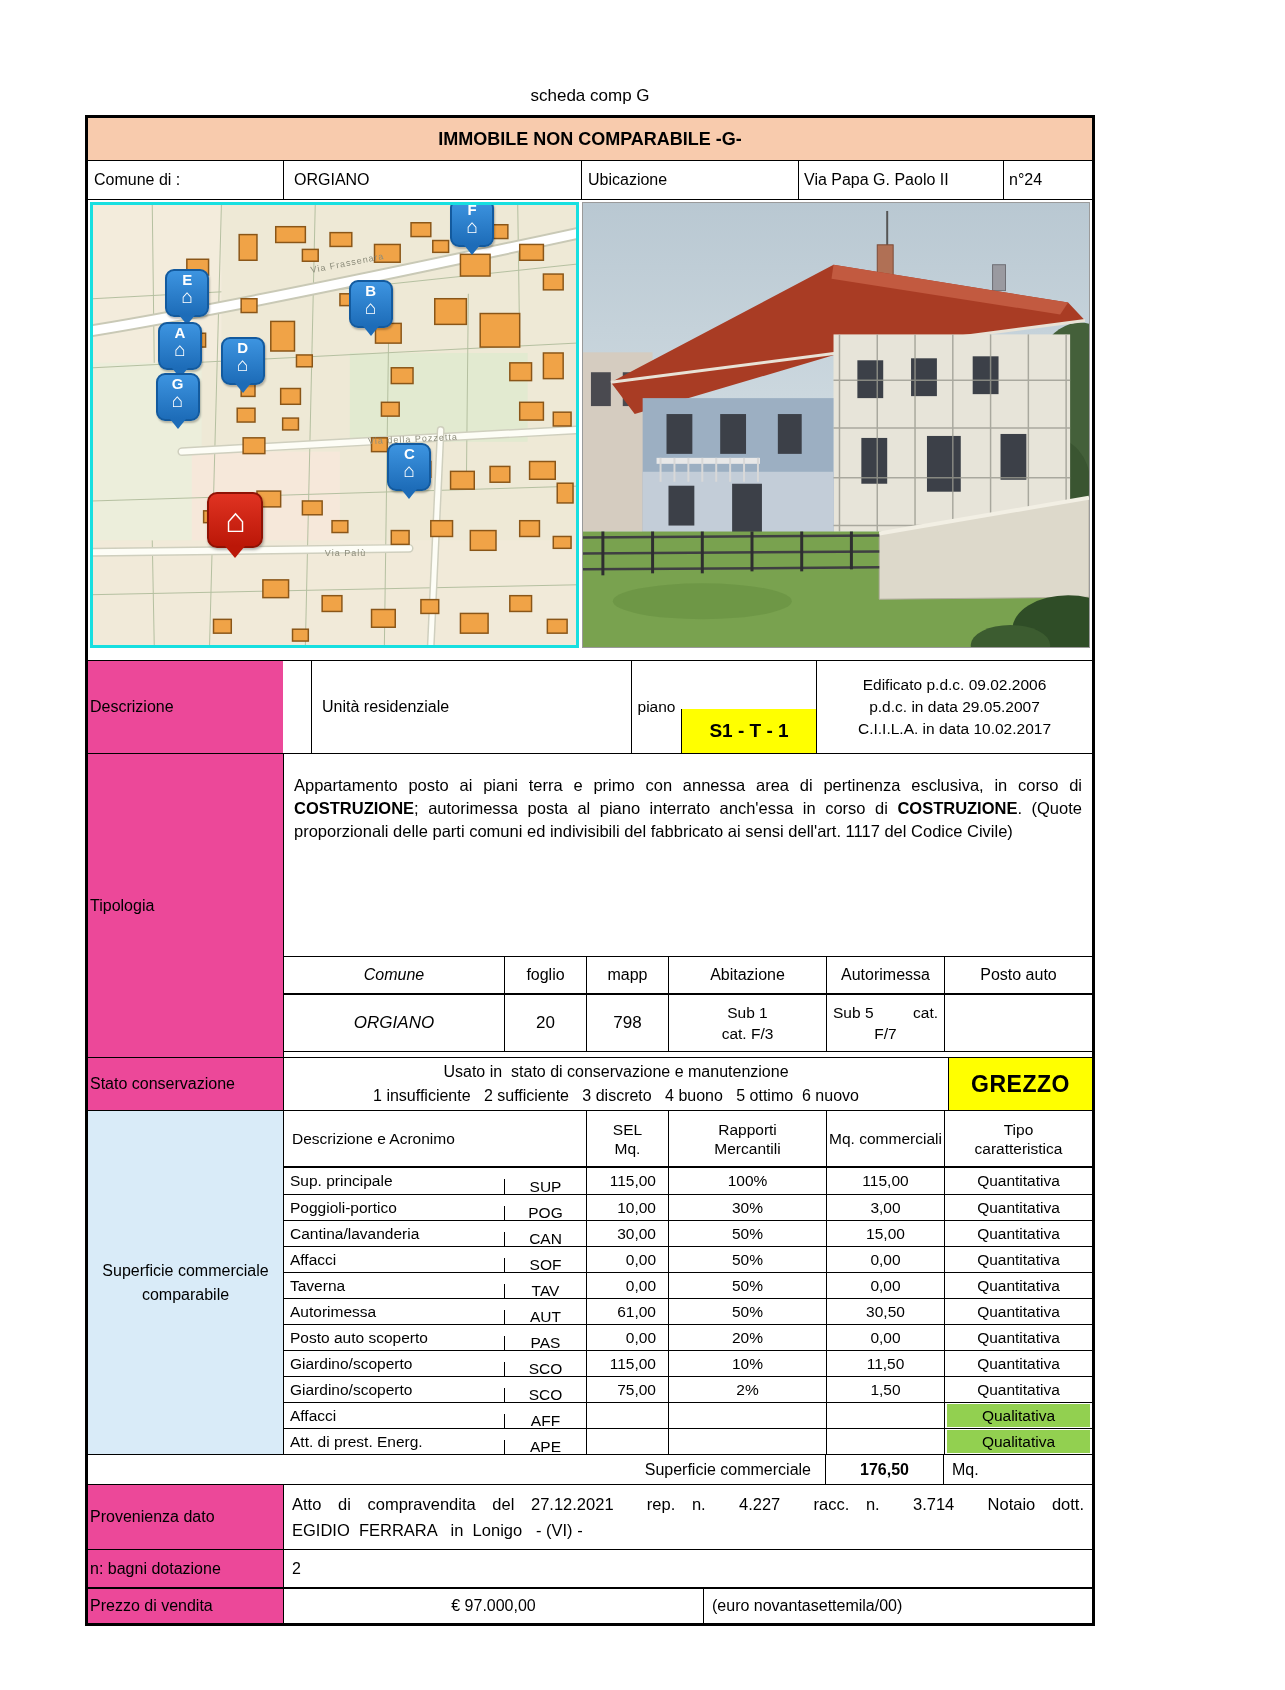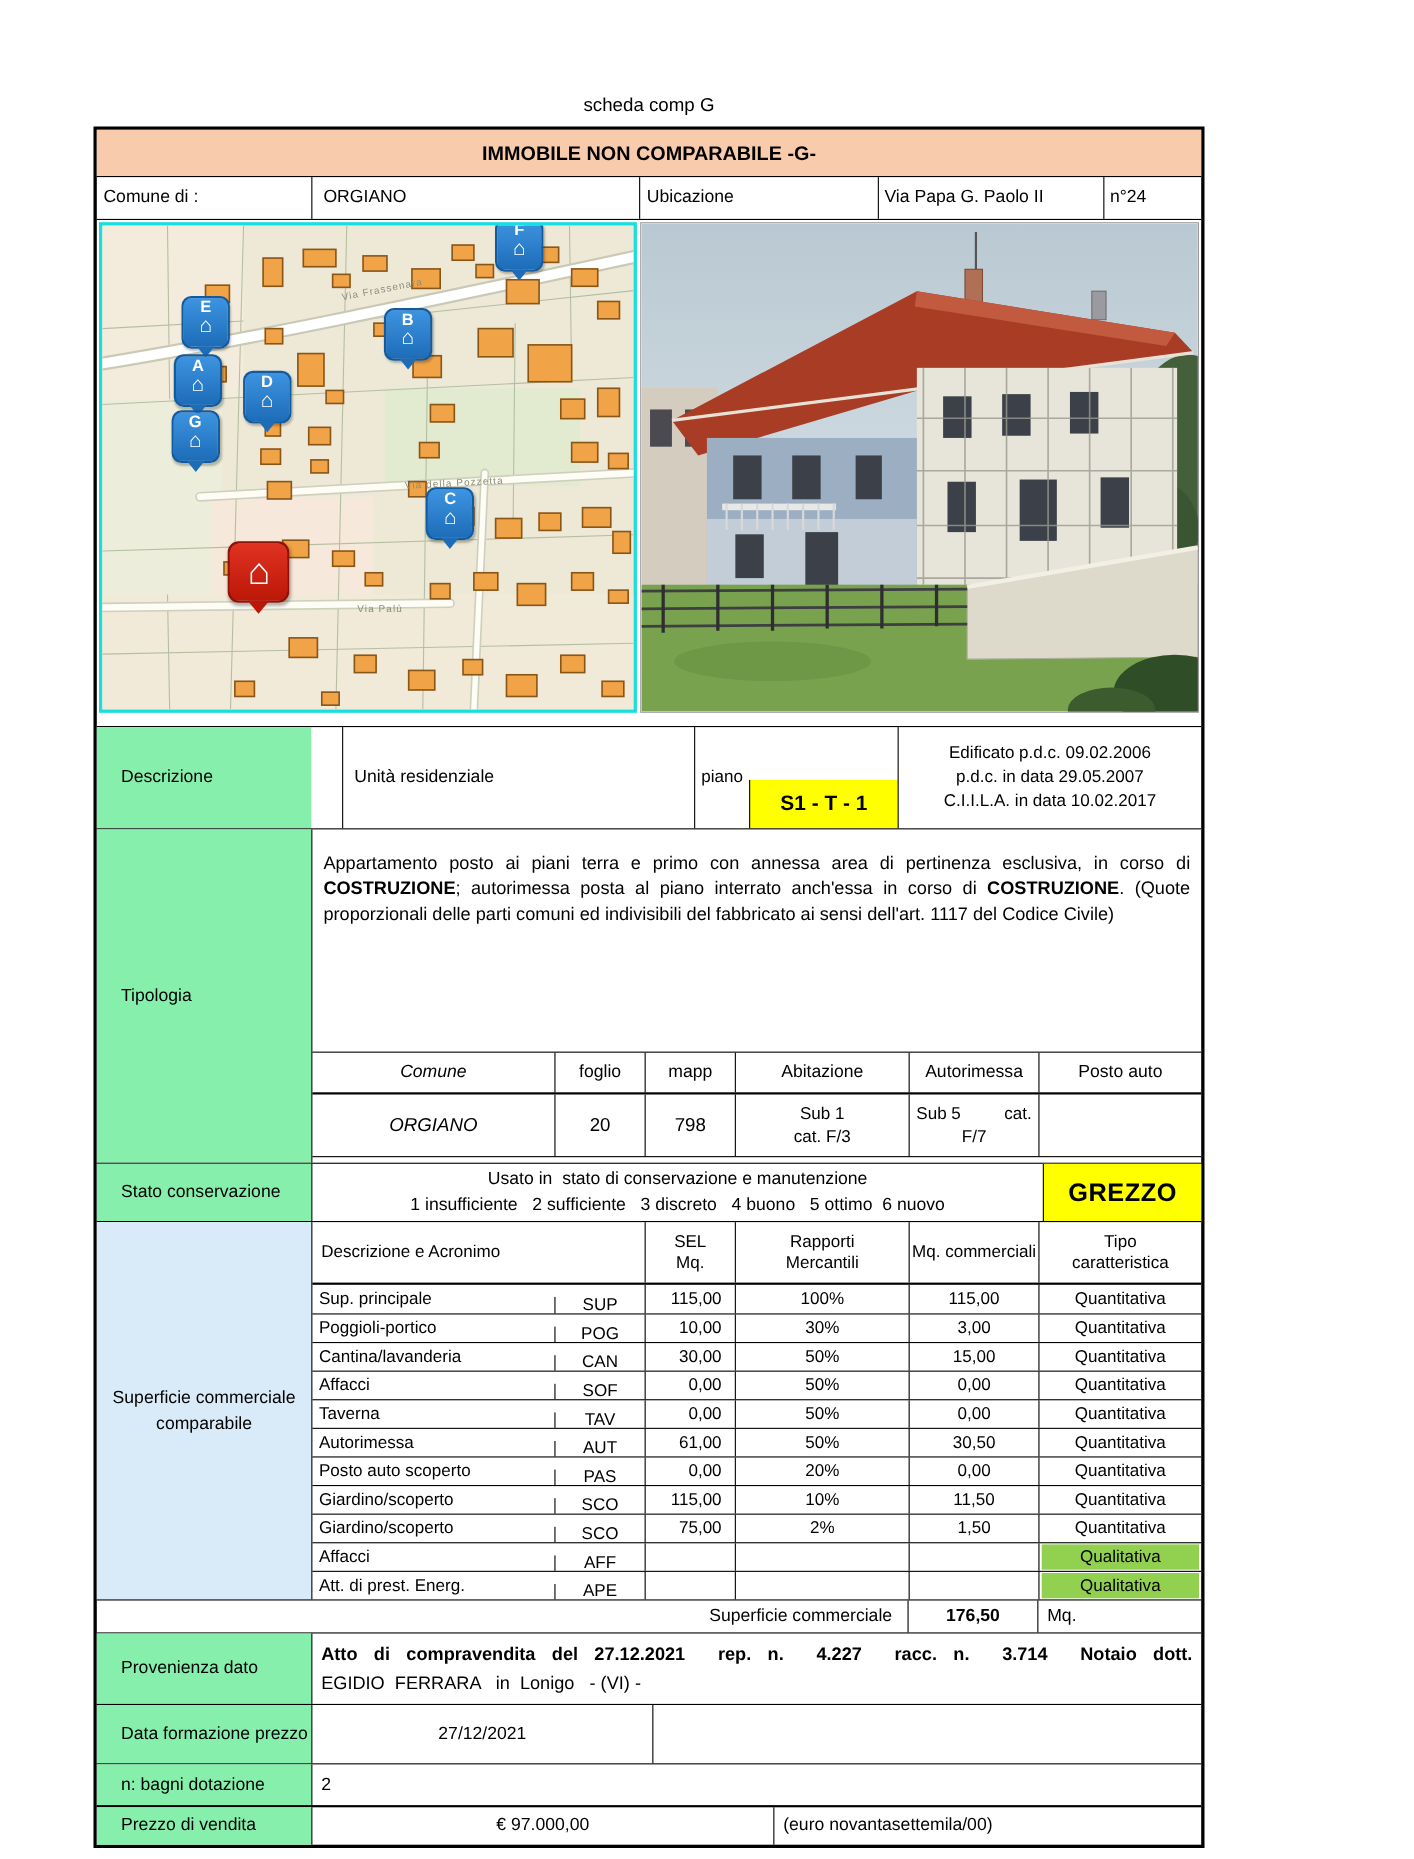--- a/index.html
+++ b/index.html
@@ -3,21 +3,21 @@
 <meta charset="utf-8">
 <style>
   html,body{margin:0;padding:0;background:#ffffff;font-family:"Liberation Sans",sans-serif;color:#000;}
   .stage{position:relative;width:1285px;height:1690px;background:#fff;overflow:hidden;}
   .page-title{position:absolute;left:85px;top:86px;width:1010px;text-align:center;font-size:17px;}
   .doc{position:absolute;left:85px;top:115px;width:1010px;border:3px solid #000;box-sizing:border-box;display:flex;flex-direction:column;background:#fff;}
   .row{display:flex;box-sizing:border-box;border-top:1px solid #000;}
   .row:first-child{border-top:none;}
   .cell{box-sizing:border-box;border-left:1px solid #000;display:flex;align-items:center;overflow:hidden;}
   .cell:first-child{border-left:none;}
-  .labelcell{background:#86efac;padding-left:22px;font-size:16px;}
+  .labelcell{background:#ec4899;padding-left:2px;font-size:16px;}
   
   .banner{height:42px;background:#f8cbad;align-items:center;justify-content:center;}
   .banner .t{font-weight:bold;font-size:18px;}
   
   .loc{height:39px;font-size:16px;}
   .loc .c1{width:195px;padding-left:6px;}
   .loc .c2{width:298px;padding-left:10px;}
   .loc .c3{width:217px;padding-left:6px;}
   .loc .c4{width:205px;padding-left:5px;}
   .loc .c5{flex:1;padding-left:5px;}
@@ -81,21 +81,21 @@
   .qual{background:#92d050;margin:1px 2px;flex:1;align-self:stretch;display:flex;align-items:center;justify-content:center;}
   
   .suptotal{height:30px;font-size:16px;}
   .suptotal .c1{width:737px;justify-content:flex-end;padding-right:14px;border-left:none;}
   .suptotal .c2{width:118px;justify-content:center;font-weight:bold;}
   .suptotal .c3{flex:1;padding-left:8px;}
   
   .proven{height:65px;}
   .proven .c1{width:195px;}
   .proven .c2{flex:1;flex-direction:column;justify-content:center;align-items:stretch;font-size:16.5px;line-height:26px;padding:0 8px;}
-  .proven .l1{text-align:justify;text-align-last:justify;white-space:pre-wrap;font-weight:bold;}
+  .proven .l1{text-align:justify;text-align-last:justify;white-space:pre-wrap;}
   .proven .l2{white-space:pre-wrap;}
   
   .dataform{height:54px;font-size:16px;}
   .dataform .c1{width:195px;line-height:21px;}
   .dataform .c2{width:310px;justify-content:center;}
   .dataform .c3{flex:1;}
   
   .bagni{height:38px;font-size:16px;}
   .bagni .c1{width:195px;}
   .bagni .c2{flex:1;padding-left:8px;}
@@ -520,25 +520,20 @@
     </div>
 
     <div class="row proven">
       <div class="cell c1 labelcell">Provenienza dato</div>
       <div class="cell c2">
         <div class="l1">Atto di compravendita del 27.12.2021  rep. n.  4.227  racc. n.  3.714  Notaio dott.</div>
         <div class="l2">EGIDIO  FERRARA   in  Lonigo   - (VI) -</div>
       </div>
     </div>
 
-    <div class="row dataform">
-      <div class="cell c1 labelcell">Data formazione prezzo</div>
-      <div class="cell c2">27/12/2021</div>
-      <div class="cell c3"></div>
-    </div>
 
     <div class="row bagni">
       <div class="cell c1 labelcell">n: bagni dotazione</div>
       <div class="cell c2">2</div>
     </div>
 
     <div class="row prezzo">
       <div class="cell c1 labelcell">Prezzo di vendita</div>
       <div class="cell c2">€ 97.000,00</div>
       <div class="cell c3">(euro novantasettemila/00)</div>

